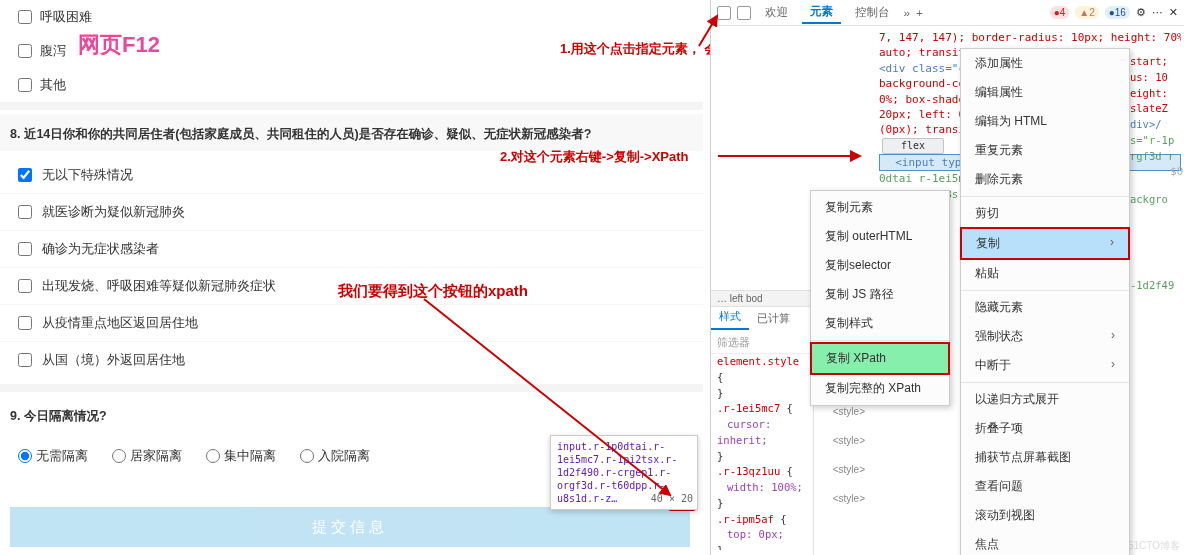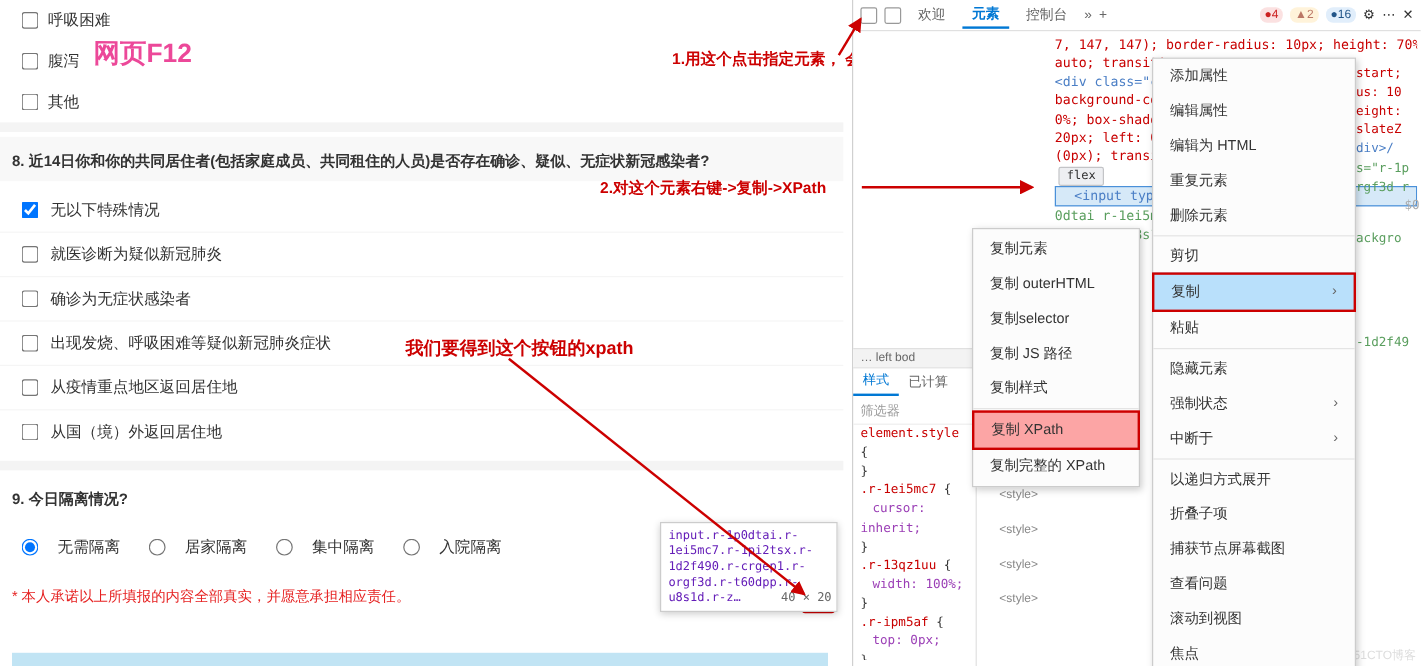--- a/index.html
+++ b/index.html
@@ -8,21 +8,21 @@
     .left-panel { position: absolute; left: 0; top: 0; width: 703px; height: 555px; background: #fff; overflow: hidden; }
     .form-body { padding: 0; }
     .checkbox-row { padding: 8px 18px; display: flex; align-items: center; }
     .checkbox-row input[type="checkbox"] { width: 14px; height: 14px; margin-right: 8px; }
     .question-heading { padding: 12px 10px 8px; font-weight: 700; font-size: 12.5px; background: #f8f8f8; margin-top: 4px; }
     .option-group { padding: 6px 0; }
     .option-row { padding: 9px 18px; display: flex; align-items: center; border-top: 1px solid #f5f5f5; }
     .option-row.first { border-top: none; }
     .option-row input { width: 14px; height: 14px; margin-right: 10px; }
     .radio-row { padding: 14px 18px; display: flex; align-items: center; gap: 24px; }
-    .radio-item { display: flex; align-items: center; gap: 16px; }
+    .radio-item { display: flex; align-items: center; gap: 4px; }
     .radio-item input { width: 14px; height: 14px; }
     .disclaimer { padding: 10px 10px; color: #e62222; font-size: 12px; }
     .submit-btn { margin: 28px 10px 0; width: 680px; height: 40px; background: #a7d8f0; opacity: .7; color: #fff; border: none; font-size: 15px; font-weight: 500; letter-spacing: 4px; }
     .section-gap { height: 8px; background: #f4f4f4; }
     
     .anno-big { position: absolute; font-weight: 700; color: #ec4899; }
     .anno-red { position: absolute; font-weight: 700; color: #cc0000; font-size: 13px; line-height: 1.4; }
     
     .right-panel { position: absolute; left: 710px; top: 0; width: 474px; height: 555px; border-left: 1px solid #d0d0d0; background: #fff; font-size: 11.5px; }
     .dt-toolbar { height: 26px; display: flex; align-items: center; border-bottom: 1px solid #e0e0e0; padding: 0 6px; gap: 6px; }
@@ -32,33 +32,33 @@
     .dt-right-ico { margin-left: auto; display: flex; gap: 6px; align-items: center; font-size: 11px; }
     .badge { border-radius: 6px; padding: 1px 4px; font-size: 10px; }
     .badge.err { background: #fbe1e1; color: #c22; }
     .badge.warn { background: #fff3da; color: #b76; }
     .badge.info { background: #e1eefb; color: #258; }
     
     .elements-view { position: absolute; top: 26px; left: 160px; width: 310px; height: 190px; font-family: Consolas, monospace; font-size: 11px; line-height: 1.4; padding: 4px 0 4px 8px; color: #303030; overflow: hidden; }
     .css-attr { color: #c80000; }
     .code-line { white-space: nowrap; }
     .hl-line { background: #d6e9f8; border: 1px solid #4a90d9; padding: 0 2px; }
-    .flex-chip { display: inline-block; background: #eeeff2; border: 1px solid #c3c4c7; border-radius: 2px; padding: 0 6px; font-size: 10px; margin-left: 3px; }
+    .flex-chip { display: inline-block; background: #eeeff2; border: 1px solid #c3c4c7; border-radius: 2px; padding: 0 18px; font-size: 10px; margin-left: 3px; }
     .attr-blue { color: #4a7ec5; }
     .val-green { color: #5a9e5e; }
     
     .ctx-menu1 { position: absolute; left: 960px; top: 48px; width: 170px; background: #fcfcfc; border: 1px solid #ccc; box-shadow: 2px 2px 6px rgba(0,0,0,.2); z-index: 50; font-size: 12px; }
     .ctx-menu1 .mi { padding: 6px 14px; cursor: default; }
     .ctx-menu1 .mi.hl { background: #b9e0fb; border: 2px solid #cc0000; margin: -1px; position: relative; }
     .ctx-menu1 .mi.sub::after { content: "›"; float: right; color: #666; }
     .ctx-menu1 .sep { height: 1px; background: #e4e4e4; margin: 2px 0; }
     
     .ctx-menu2 { position: absolute; left: 810px; top: 190px; width: 140px; background: #fcfcfc; border: 1px solid #ccc; box-shadow: 2px 2px 6px rgba(0,0,0,.2); z-index: 40; font-size: 12px; padding: 2px 0; }
     .ctx-menu2 .mi { padding: 6px 14px; }
-    .ctx-menu2 .mi.hl { background: #fca5a5; border: 2px solid #cc0000; margin: -1px; }
+    .ctx-menu2 .mi.hl { background: #86efac; border: 2px solid #cc0000; margin: -1px; }
     .ctx-menu2 .sep { height: 1px; background: #e4e4e4; margin: 2px 0; }
     
     .styles-panel { position: absolute; left: 0; top: 306px; width: 100px; height: 24px; border-top: 1px solid #e0e0e0; display: flex; align-items: flex-end; font-size: 11px; color: #666; }
     .styles-tab { padding: 4px 8px; }
     .styles-tab.active { color: #0078d4; border-bottom: 2px solid #0078d4; }
     
     .breadcrumb { position: absolute; top: 290px; left: 0; width: 100px; height: 16px; font-size: 10px; padding: 2px 6px; color: #666; background: #f3f3f3; border-top: 1px solid #e0e0e0; }
     
     .filter-row { position: absolute; top: 332px; left: 0; width: 100px; padding: 3px 6px; font-size: 11px; color: #999; border-bottom: 1px solid #eee; }
     
@@ -141,21 +141,20 @@
       <label class="radio-item">
           <input type="radio" name="q9" style="">
           <span>集中隔离</span>
         </label>
       <label class="radio-item">
           <input type="radio" name="q9" style="">
           <span>入院隔离</span>
         </label>
     </div>
 
-    <div class="disclaimer">* 本人承诺以上所填报的内容全部真实，并愿意承担相应责任。</div>
     <button class="submit-btn">提交信息</button>
   </div>
 </div>
 
 <div class="anno-big" style="left:78px;top:30px;font-size:22px;">网页F12</div>
 <div class="anno-red" style="left:560px;top:40px;text-align:right;"><span>1.用这个点击指定元素，
 会自动在右侧显示这个元素</span></div>
 <div class="anno-red" style="left:500px;top:148px;">2.对这个元素右键-&gt;复制-&gt;XPath</div>
 <div class="anno-red" style="left:338px;top:280px;font-size:15px;font-weight:700;">我们要得到这个按钮的xpath</div>
 

